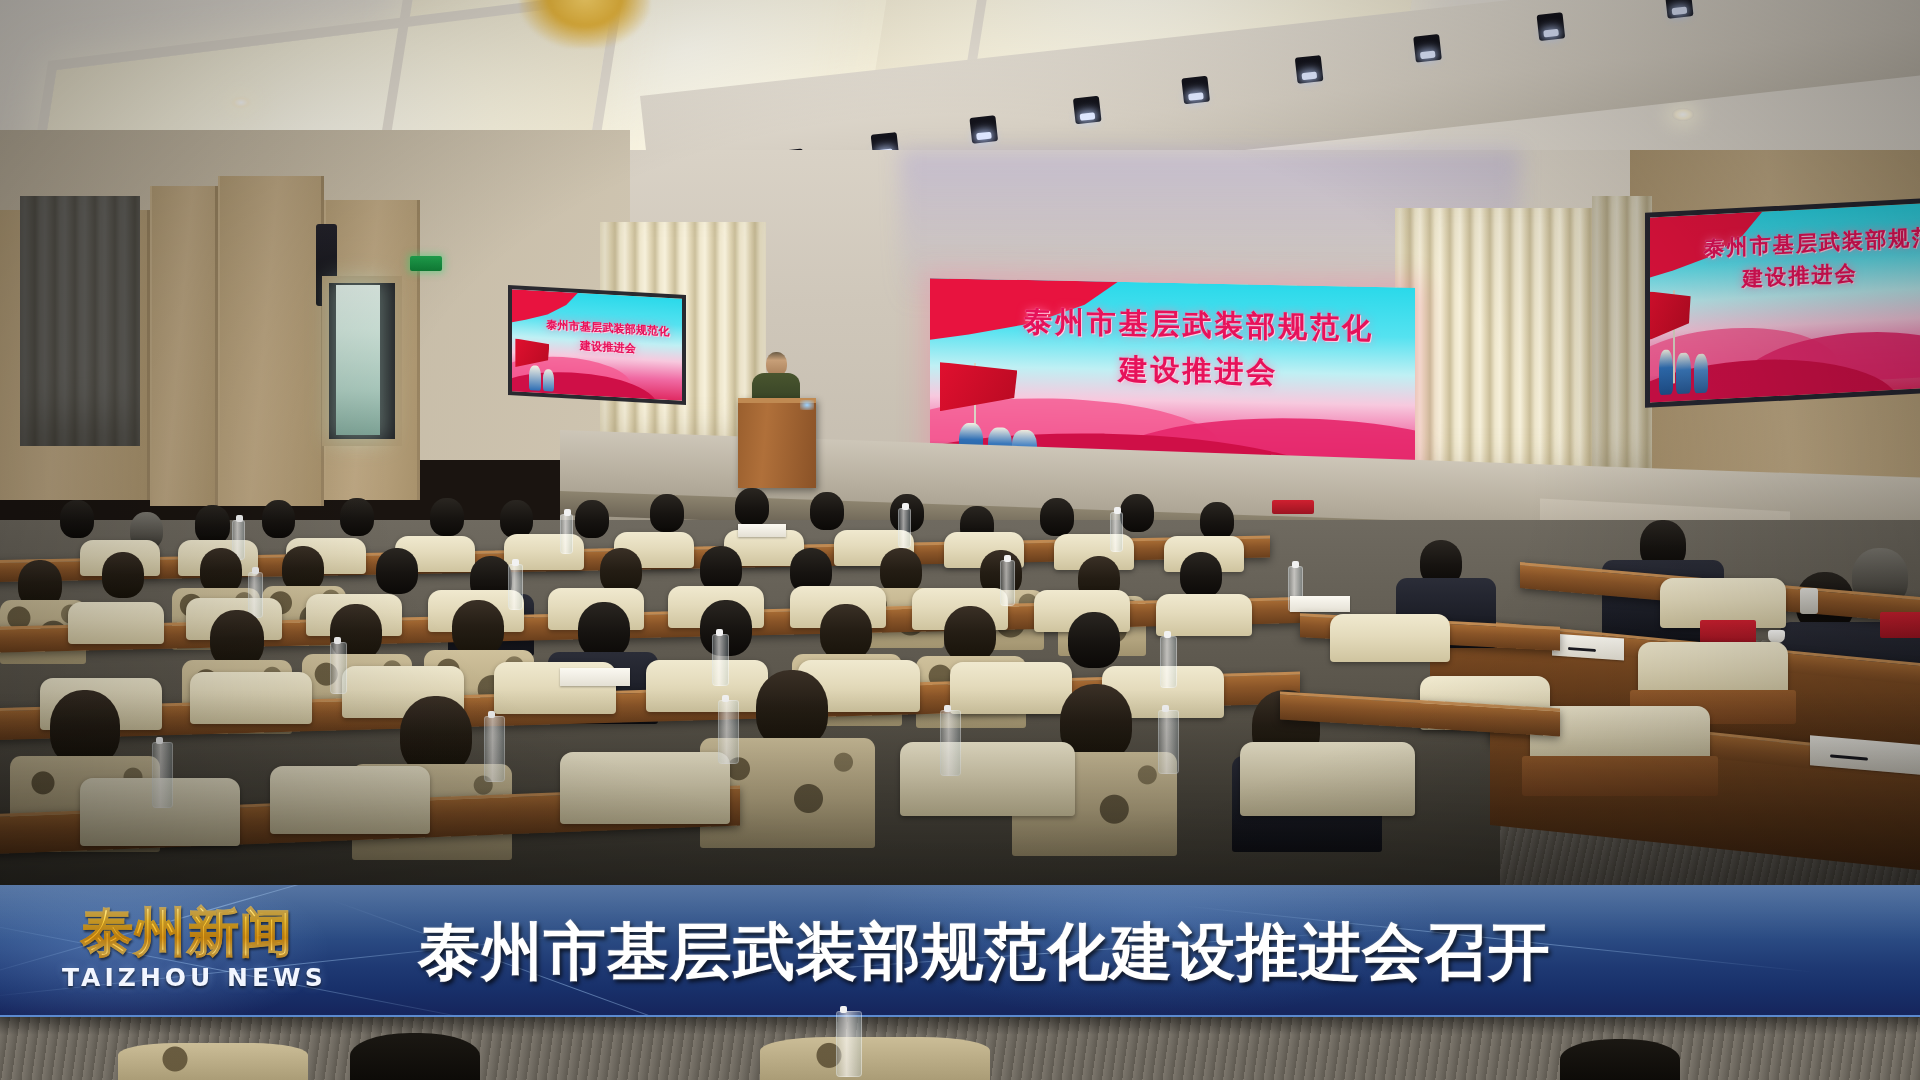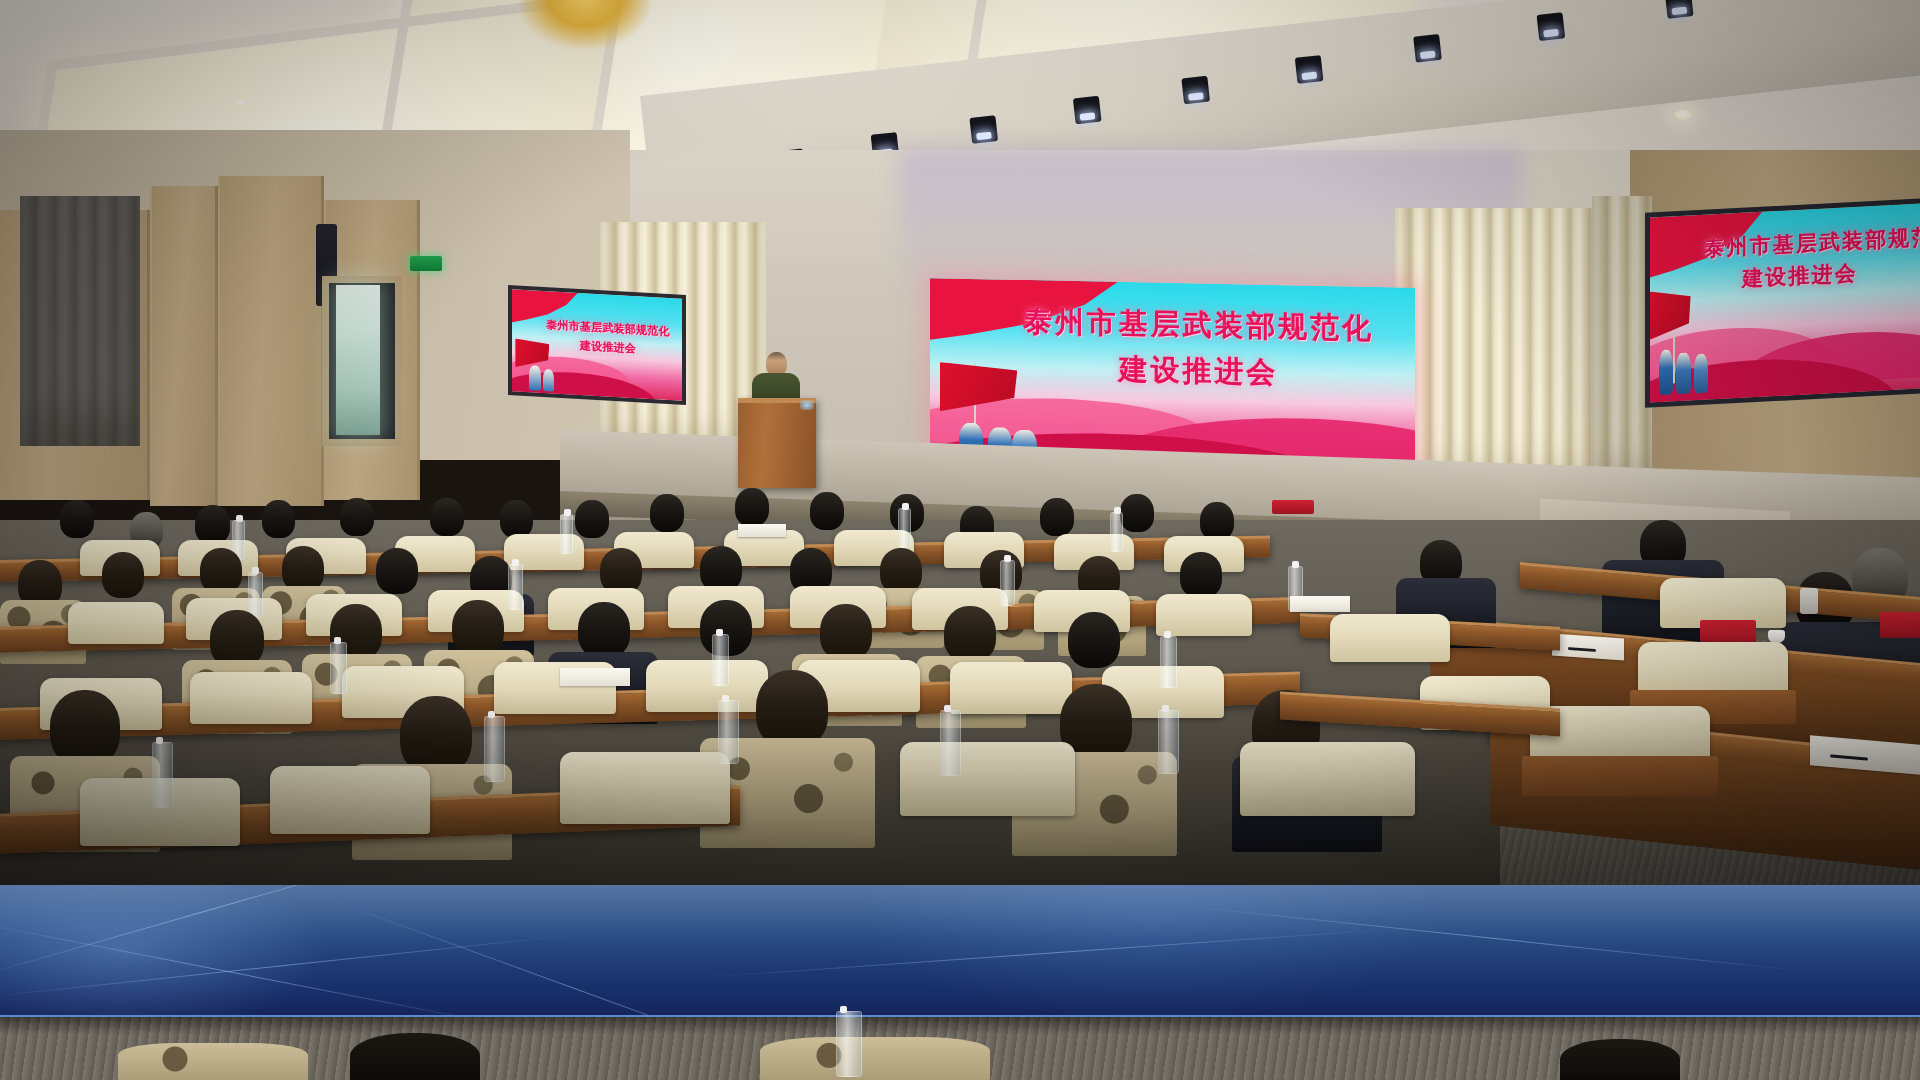--- a/index.html
+++ b/index.html
@@ -686,21 +686,26 @@
   <div class="banner">
     <div class="banner-grid"></div>
     <div class="grid-line" style="left:-40px;top:34px;width:560px;transform:rotate(11deg);"></div>
     <div class="grid-line" style="left:-40px;top:96px;width:520px;transform:rotate(-16deg);"></div>
     <div class="grid-line" style="left:-20px;top:112px;width:600px;transform:rotate(-6deg);"></div>
     <div class="grid-line" style="left:330px;top:14px;width:520px;transform:rotate(20deg);"></div>
     <div class="grid-line" style="left:700px;top:92px;width:700px;transform:rotate(-4deg);"></div>
     <div class="grid-line" style="left:1180px;top:20px;width:640px;transform:rotate(6deg);"></div>
     <div class="banner-sheen"></div>
 
-
+    <div class="logo-wrap">
+      <div class="logo-cn">泰州新闻</div>
+      <div class="logo-en">TAIZHOU  NEWS</div>
+    </div>
+
+    <div class="headline">泰州市基层武装部规范化建设推进会召开</div>
   </div>
 
   <div class="below-banner">
     <div class="bb-shadow"></div>
     <div class="bb-person" style="left:350px;top:16px;width:130px;height:50px;"></div>
     <div class="bb-camo" style="left:118px;top:26px;width:190px;height:40px;"></div>
     <div class="bb-camo" style="left:760px;top:20px;width:230px;height:46px;"></div>
     <div class="bottle" style="left:836px;top:-6px;width:26px;height:66px;"></div>
     <div class="bb-person" style="left:1560px;top:22px;width:120px;height:44px;"></div>
   </div>

